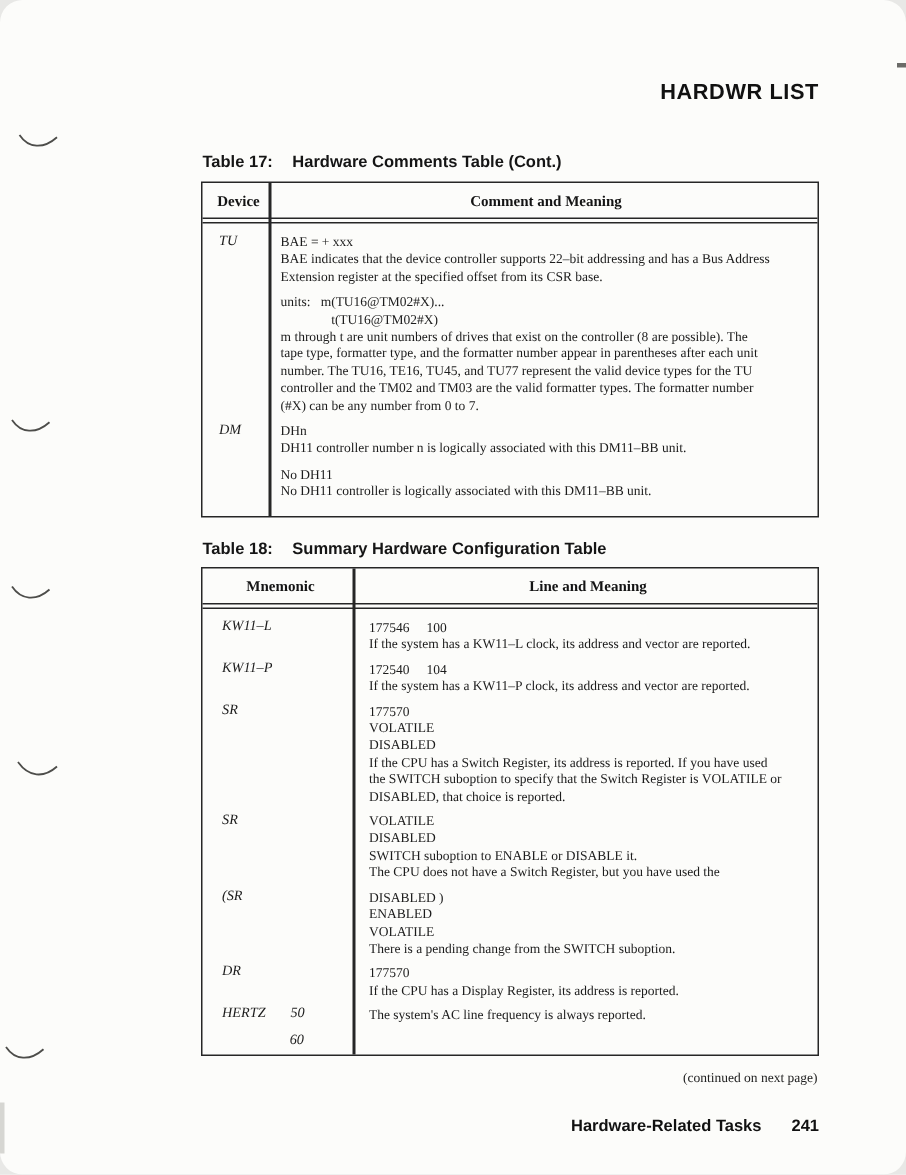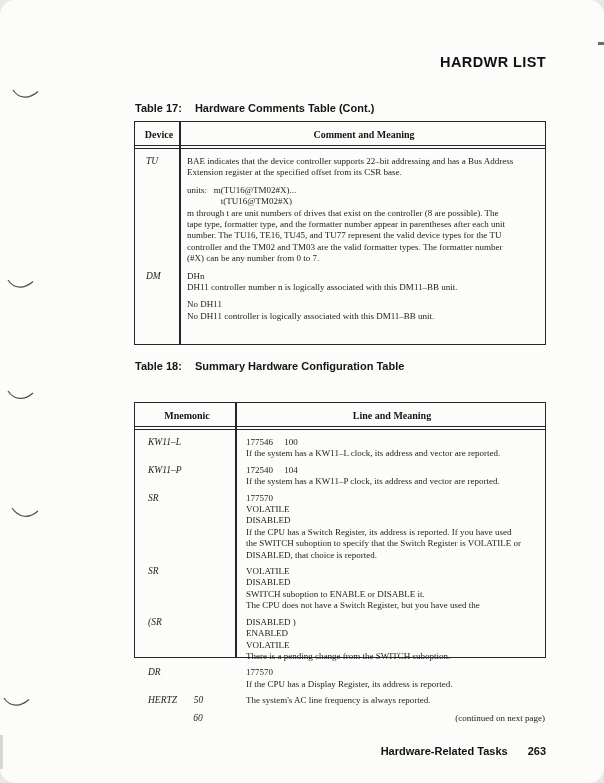--- a/index.html
+++ b/index.html
@@ -18,21 +18,21 @@
     position:absolute; left:135px;
     font-family:"Liberation Sans", sans-serif; font-weight:bold;
     font-size:11px; color:#151515;
   }
   .tbl-title .tlbl { margin-right:13px; }
   .tbl {
     position:absolute; left:134px; width:412px; box-sizing:border-box;
     border:1.5px solid #262626; background:transparent;
   }
   #table17 { top:121px; height:224px; }
-  #table18 { top:402px; height:256px; }
+  #table18 { top:378px; height:326px; }
   .vline { position:absolute; top:0; bottom:0; width:1.5px; background:#262626; }
   .thead { display:flex; border-bottom:1px solid #262626; }
   .thead > div {
     font-weight:bold; font-size:10px; text-align:center;
     padding:7px 2px 5px; color:#141414;
   }
   .hc2 { flex:1; }
   #table17 .hc1 { width:44px; }
   #table18 .hc1 { width:100px; }
   .hr-double { height:2px; border-bottom:1px solid #262626; }
@@ -104,20 +104,21 @@
       <div class="hc1">Device</div>
       <div class="hc2">Comment and Meaning</div>
     </div>
     <div class="hr-double"></div>
     <div class="tbody">
       <div class="row">
         <div class="cell1">
           <div class="ln">TU</div>
         </div>
         <div class="cell2">
+            <div class="ln">BAE = + xxx</div>
             <div class="ln">BAE indicates that the device controller supports 22–bit addressing and has a Bus Address</div>
             <div class="ln">Extension register at the specified offset from its CSR base.</div>
             <div class="ln"></div>
             <div class="ln">units:   m(TU16@TM02#X)...</div>
             <div class="ln">               t(TU16@TM02#X)</div>
             <div class="ln">m through t are unit numbers of drives that exist on the controller (8 are possible). The</div>
             <div class="ln">tape type, formatter type, and the formatter number appear in parentheses after each unit</div>
             <div class="ln">number. The TU16, TE16, TU45, and TU77 represent the valid device types for the TU</div>
             <div class="ln">controller and the TM02 and TM03 are the valid formatter types. The formatter number</div>
             <div class="ln">(#X) can be any number from 0 to 7.</div>
@@ -221,16 +222,16 @@
         <div class="cell2">
             <div class="ln">The system's AC line frequency is always reported.</div>
           </div>
       </div>
     </div>
   </div>
 
   <div class="cont-note">(continued on next page)</div>
 
   <div class="page-footer">
-    <span>Hardware-Related Tasks</span><span class="pgnum">263</span>
+    <span>Hardware-Related Tasks</span><span class="pgnum">241</span>
   </div>
 
 </div>
 
 </body></html>

